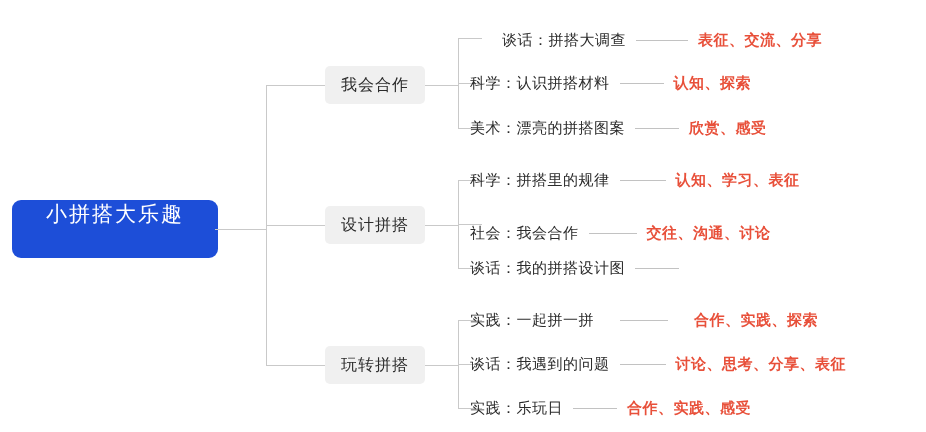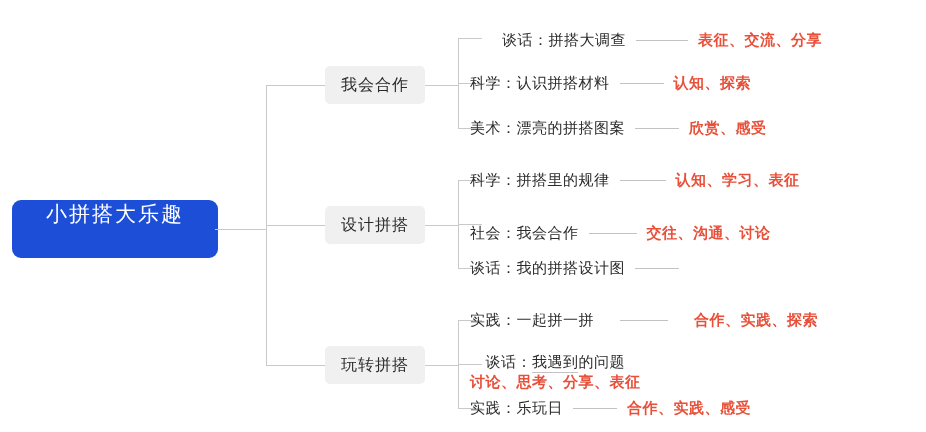--- a/index.html
+++ b/index.html
@@ -122,21 +122,21 @@
   <div class="leaf-row" style="top:257px;justify-content:space-between;">
     <span class="leaf-label">谈话：我的拼搭设计图</span>
     <span class="leaf-rule" style="width:44px;"></span>
   </div>
 
   <div class="leaf-row" style="top:309px;gap:16px;">
     <span class="leaf-label">实践：一起拼一拼</span>
     <span class="leaf-rule" style="width:48px;"></span>
     <span class="leaf-tags">合作、实践、探索</span>
   </div>
-  <div class="leaf-row" style="top:353px;flex-direction:column;">
+  <div class="leaf-row" style="top:353px;">
     <span class="leaf-label">谈话：我遇到的问题</span>
     <span class="leaf-rule" style="width:46px;"></span>
     <span class="leaf-tags">讨论、思考、分享、表征</span>
   </div>
   <div class="leaf-row" style="top:397px;">
     <span class="leaf-label">实践：乐玩日</span>
     <span class="leaf-rule" style="width:44px;"></span>
     <span class="leaf-tags">合作、实践、感受</span>
   </div>
 

